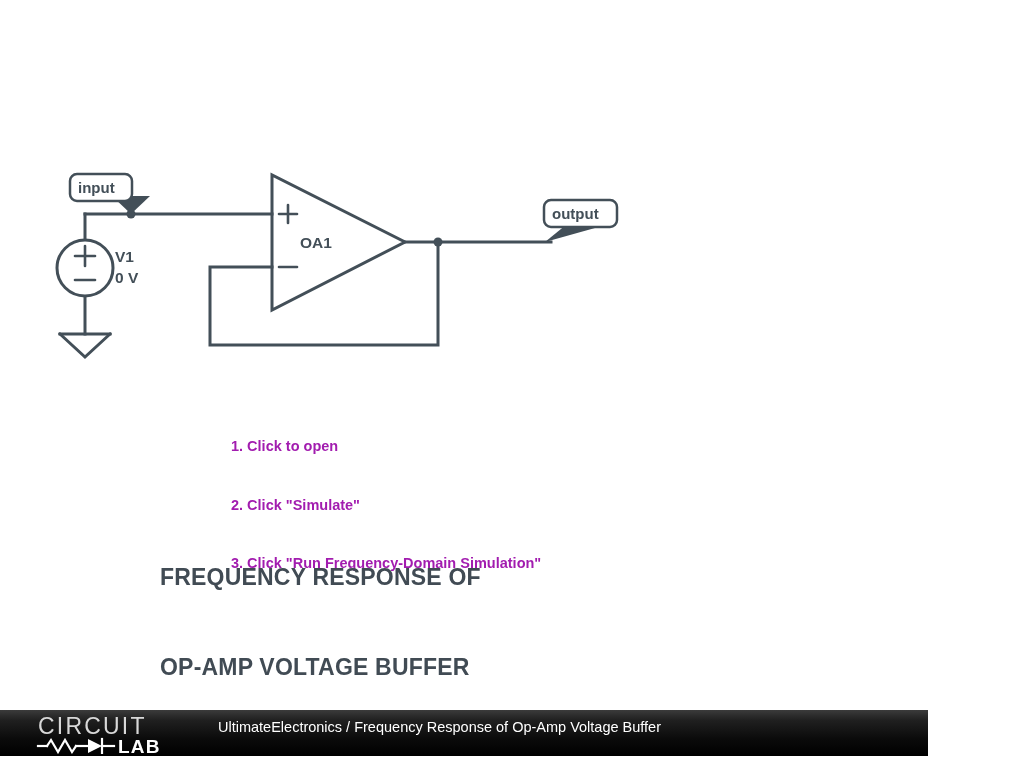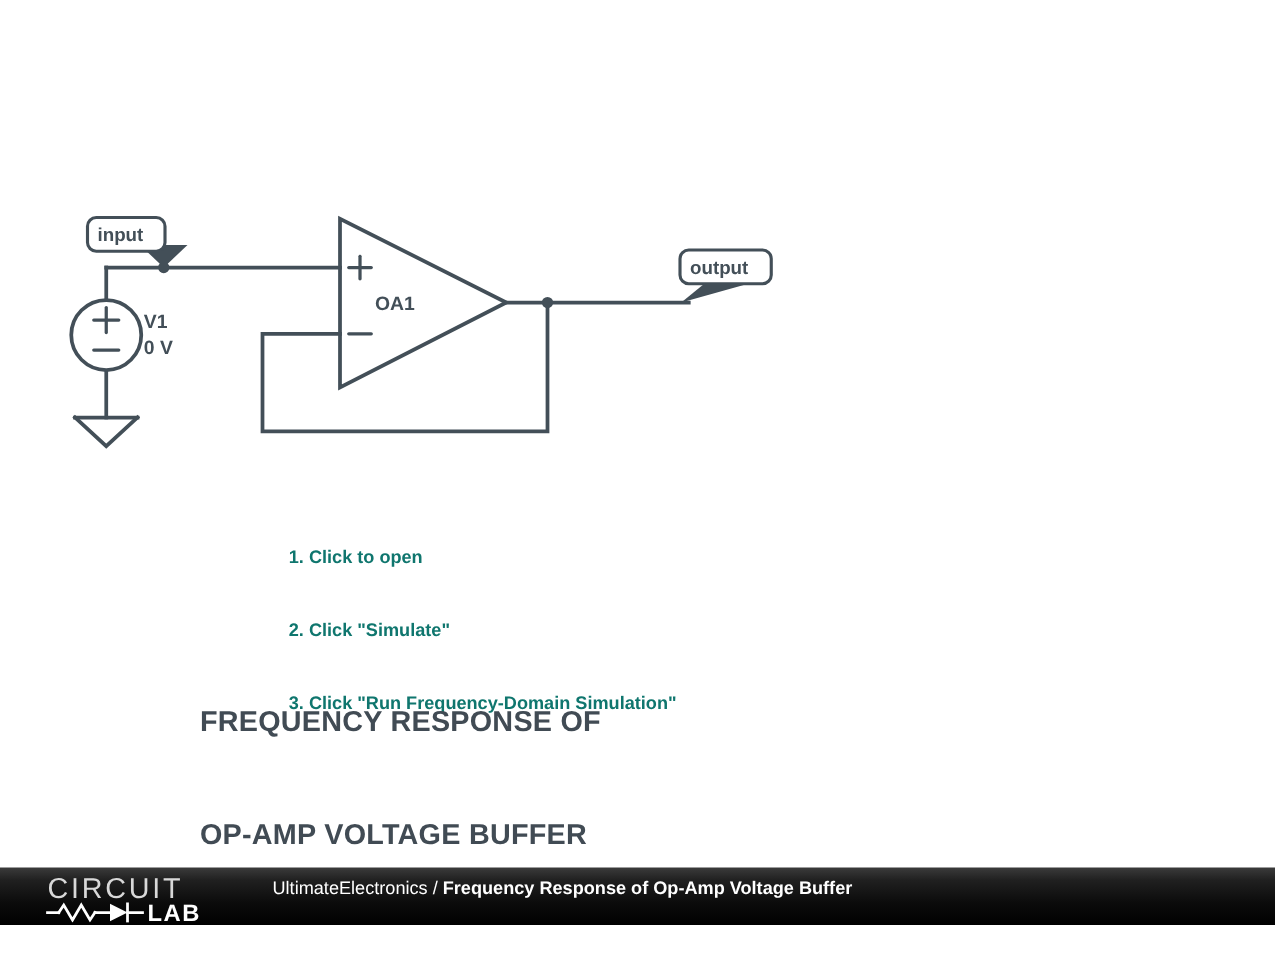--- a/index.html
+++ b/index.html
@@ -43,21 +43,21 @@
     font-size: 14.5px;
     line-height: 19px;
     white-space: pre;
   }
   .note-head { margin-bottom: 19px; }
 
   .steps-block {
     position: absolute;
     left: 231px;
     top: 398px;
-    color: #0f766e;
+    color: #a21caf;
     font-family: "Liberation Sans", sans-serif;
     font-weight: bold;
     font-size: 14.5px;
     line-height: 19.5px;
     white-space: pre;
   }
 
   .title-block {
     position: absolute;
     left: 160px;
@@ -68,22 +68,22 @@
     font-size: 23px;
     line-height: 30px;
     letter-spacing: 0.2px;
     white-space: pre;
   }
 
   
   .footer {
     position: absolute;
     left: 0;
-    top: 694px;
-    width: 1020px;
+    top: 710px;
+    width: 928px;
     height: 46px;
     background: linear-gradient(to bottom, #3b3b3b 0%, #202020 22%, #0b0b0b 62%, #000000 100%);
     overflow: hidden;
   }
   .footer-logo {
     position: absolute;
     left: 36px;
     top: 4px;
     width: 160px;
     height: 40px;
@@ -92,21 +92,21 @@
     position: absolute;
     left: 218px;
     top: 7px;
     color: #ffffff;
     font-family: "Liberation Sans", sans-serif;
     font-size: 14.5px;
     line-height: 20px;
     white-space: nowrap;
   }
   .fl-italic { }
-  .fl-bold { font-weight: bold; margin-top: 24px; }
+  .fl-bold { font-weight: normal; margin-top: 24px; }
   .fl-sep { font-weight: normal; }
   .footer-url {
     position: absolute;
     left: 218px;
     top: 26px;
     color: #ffffff;
     font-family: "Liberation Sans", sans-serif;
     font-size: 14.5px;
     line-height: 19px;
     white-space: nowrap;

